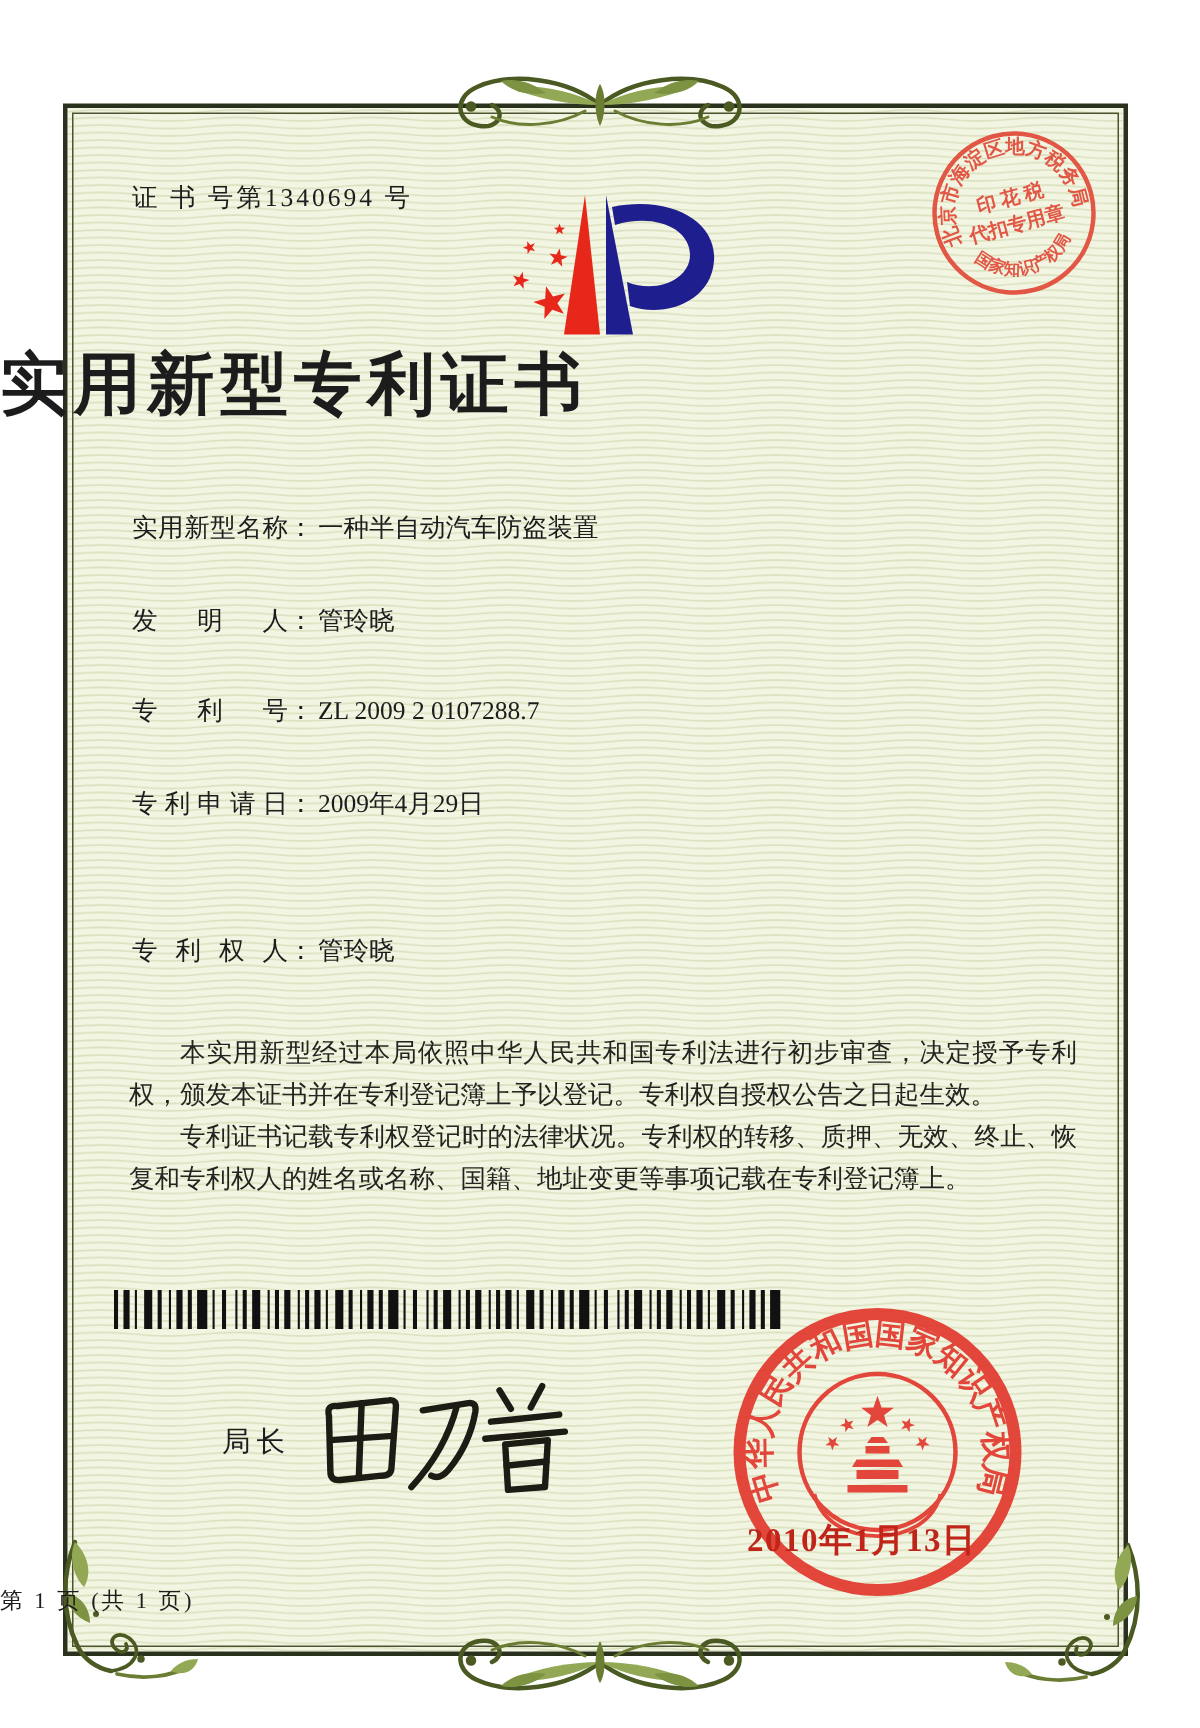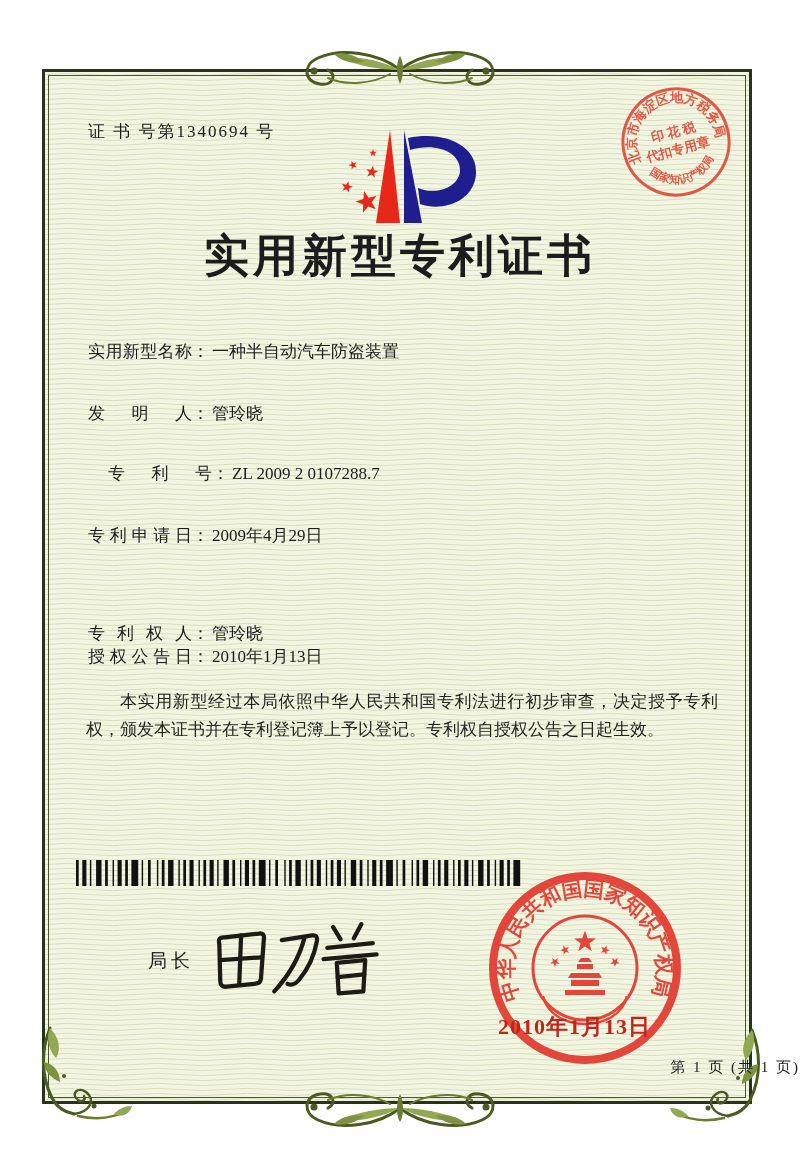--- a/index.html
+++ b/index.html
@@ -11,38 +11,38 @@
   .frame-outer{
     position:absolute;left:42px;top:69px;width:704px;height:1029px;
     border:3px solid #2a321d;z-index:1;pointer-events:none;
   }
   .frame-inner{position:absolute;left:3px;top:3px;right:3px;bottom:3px;border:1px solid #4a5530;}
   .ornament{position:absolute;z-index:2;}
   .flip-v{transform:scaleY(-1);}
   .flip-h{transform:scaleX(-1);}
   .cert-no{position:absolute;left:88px;top:120px;font-size:17px;letter-spacing:2px;z-index:3;}
   .title{
-    position:absolute;left:0;right:0;top:226px;margin:0;text-align:center;
+    position:absolute;left:0;right:0;top:226px;margin:0;text-align:left;
     font-size:45px;font-weight:700;letter-spacing:4px;z-index:3;
   }
   .field{position:absolute;left:88px;font-size:17px;line-height:23px;white-space:nowrap;z-index:3;}
   .flabel{display:inline-block;width:104px;text-align:justify;text-align-last:justify;}
   .fvalue{margin-left:3px;}
   .paragraphs{position:absolute;left:86px;top:672px;width:632px;z-index:3;margin-top:16px;}
   .paragraphs p{margin:0;font-size:17px;line-height:28px;text-indent:2em;text-align:justify;color:#23231f;}
   .barcode{position:absolute;left:76px;top:860px;z-index:3;}
   .signer-title{position:absolute;left:148px;top:948px;font-size:19px;letter-spacing:4px;z-index:3;}
   .signature{position:absolute;left:202px;top:908px;z-index:3;}
   .office-seal{position:absolute;left:485px;top:868px;z-index:4;opacity:0.9;}
   .tax-seal{position:absolute;left:601px;top:67px;z-index:4;opacity:0.92;transform:rotate(-15deg);}
   .issue-date{
     position:absolute;left:498px;top:1012px;font-size:22px;font-weight:700;
     color:#c0251a;letter-spacing:1px;z-index:5;
   }
-  .footer{position:absolute;left:0;right:0;top:1058px;text-align:right;font-size:15px;letter-spacing:2px;z-index:3;}
+  .footer{position:absolute;left:0;right:0;top:1058px;text-align:left;font-size:15px;letter-spacing:2px;z-index:3;}
   .logo{position:absolute;left:330px;top:126px;z-index:3;}
 </style>
 </head>
 <body>
 
 <div class="page">
 
   <svg class="guilloche" width="704" height="1029">
     <defs>
       <pattern id="wav" width="90" height="5" patternUnits="userSpaceOnUse">
@@ -125,35 +125,33 @@
   </svg>
 
   <h1 class="title">实用新型专利证书</h1>
 
   <div class="field" style="top:340px;">
     <span class="flabel">实用新型名称</span><span>：</span><span class="fvalue">一种半自动汽车防盗装置</span>
   </div>
   <div class="field" style="top:402px;">
     <span class="flabel">发明人</span><span>：</span><span class="fvalue">管玲晓</span>
   </div>
-  <div class="field" style="top:462px;margin-left:20px;">
+  <div class="field" style="top:462px;">
     <span class="flabel">专利号</span><span>：</span><span class="fvalue">ZL 2009 2 0107288.7</span>
   </div>
   <div class="field" style="top:524px;font-family:Liberation Serif, serif;">
     <span class="flabel">专利申请日</span><span>：</span><span class="fvalue">2009年4月29日</span>
   </div>
   <div class="field" style="top:584px;margin-top:38px;">
     <span class="flabel">专利权人</span><span>：</span><span class="fvalue">管玲晓</span>
   </div>
-  <div class="field" style="top:645px;">
-    <span class="flabel">授权公告日</span><span>：</span><span class="fvalue">2010年1月13日</span>
-  </div>
 
   <div class="paragraphs">
     <p>本实用新型经过本局依照中华人民共和国专利法进行初步审查，决定授予专利权，颁发本证书并在专利登记簿上予以登记。专利权自授权公告之日起生效。</p>
+    <p>专利证书记载专利权登记时的法律状况。专利权的转移、质押、无效、终止、恢复和专利权人的姓名或名称、国籍、地址变更等事项记载在专利登记簿上。</p>
   </div>
 
   <svg class="barcode" width="446" height="27">
     <g id="barcode-bars" fill="#111">
         <rect x="0.0" y="0" width="2.7" height="26"></rect>
         <rect x="6.3" y="0" width="4.1" height="26"></rect>
         <rect x="13.9" y="0" width="1.4" height="26"></rect>
         <rect x="20.1" y="0" width="5.4" height="26"></rect>
         <rect x="29.1" y="0" width="2.7" height="26"></rect>
         <rect x="36.6" y="0" width="1.4" height="26"></rect>

